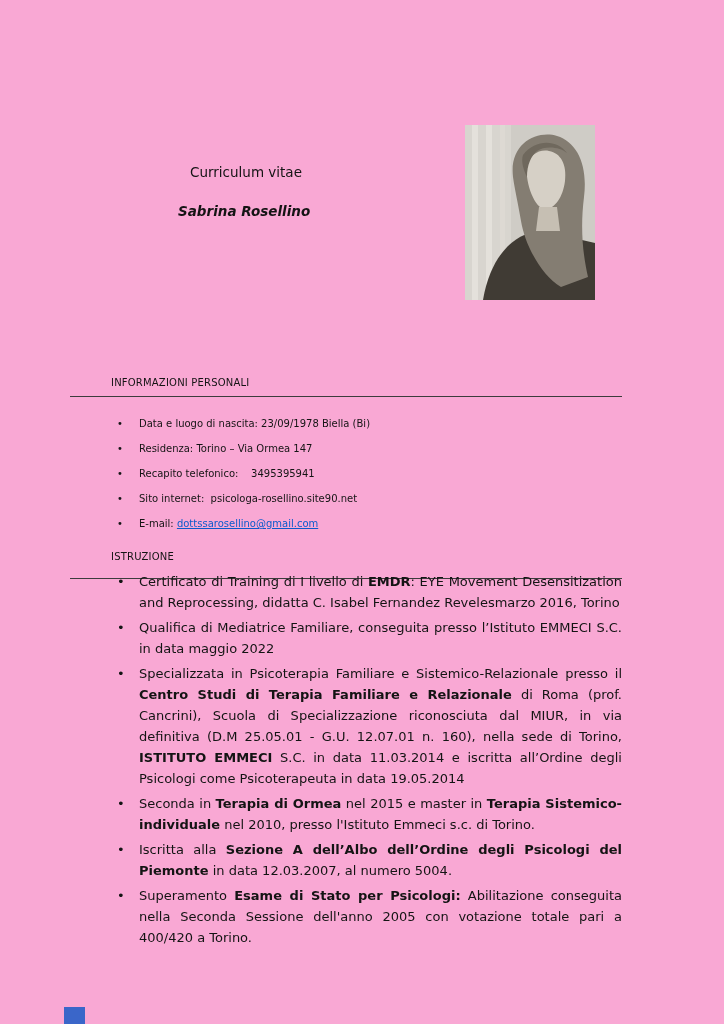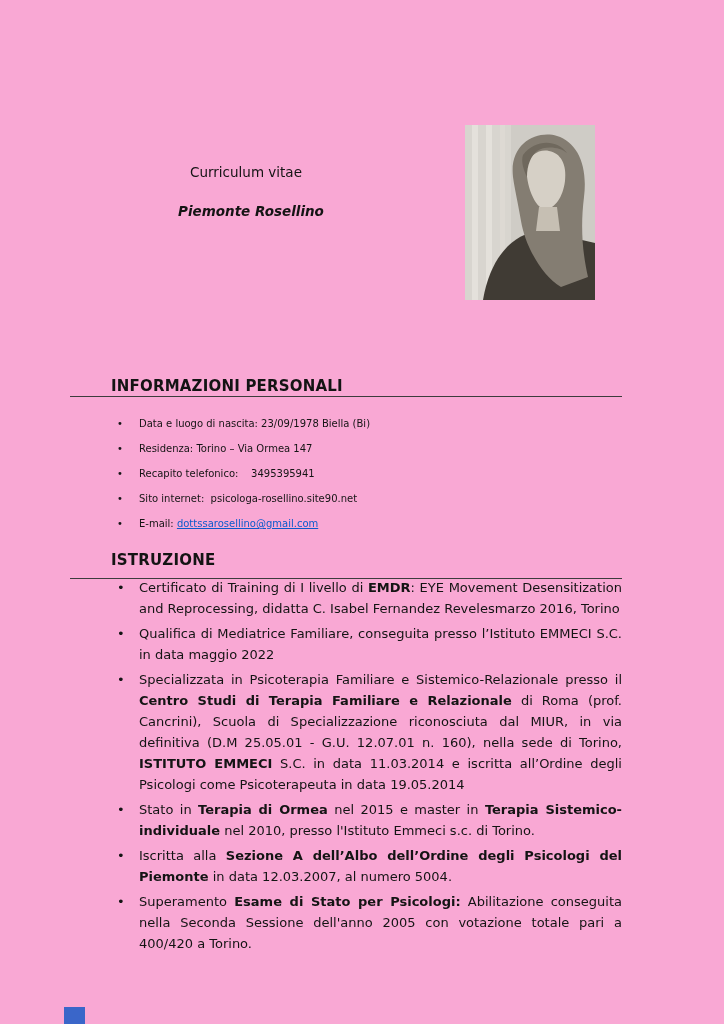--- a/index.html
+++ b/index.html
@@ -5,52 +5,52 @@
   html,body{margin:0;padding:0;background:#ffffff;}
   .page{
     position:relative;width:724px;height:1024px;background:#f9a8d4;
     font-family:"DejaVu Sans","Liberation Sans",sans-serif;
     color:#141414;overflow:hidden;
   }
   .doc-title{position:absolute;left:190px;top:164px;font-size:13.5px;}
   .doc-author{position:absolute;left:178px;top:203px;font-size:13.5px;font-weight:bold;font-style:italic;}
   .photo{position:absolute;left:465px;top:125px;width:130px;height:175px;}
   .photo svg{display:block;width:100%;height:100%;}
-  .heading{position:absolute;font-weight:bold;font-size:15px;letter-spacing:.2px;}
+  .heading{position:absolute;font-weight:normal;font-size:10px;letter-spacing:.2px;}
   .h-personal{left:111px;top:377px;}
   .h-education{left:111px;top:551px;}
   .rule{position:absolute;left:70px;width:552px;border-top:1px solid #3c3c3c;height:0;}
   .rule-1{top:396px;}
   .rule-2{top:578px;}
   ul.list{position:absolute;left:111px;margin:0;padding:0;list-style:none;}
   ul.personal{top:415px;width:505px;}
   ul.personal li{
     position:relative;padding-left:28px;margin-bottom:8px;
     font-size:10px;line-height:17px;white-space:pre-wrap;
   }
-  ul.education{top:571px;width:511px;margin-top:6px;}
+  ul.education{top:571px;width:511px;}
   ul.education li{
     position:relative;padding-left:28px;margin-bottom:4px;
     font-size:13px;line-height:21px;text-align:justify;
   }
   ul.list li::before{content:"\2022";position:absolute;left:6px;top:0;}
   .b{font-weight:bold;}
   a.link{color:var(--link,#0b5bcc);text-decoration:underline;cursor:pointer;}
   .footer-logo{
     position:absolute;left:64px;top:1007px;width:21px;height:17px;
     background:var(--footer,#3a66c9);
   }
 </style>
 </head>
 <body>
 
 <div class="page">
 
   <div class="doc-title">Curriculum vitae</div>
-  <div class="doc-author">Piemonte Rosellino</div>
+  <div class="doc-author">Sabrina Rosellino</div>
 
   <div class="photo">
     <svg viewBox="0 0 130 175" xmlns="http://www.w3.org/2000/svg" preserveAspectRatio="none">
       <rect width="130" height="175" fill="#cfccc6"></rect>
       <rect x="0" y="0" width="46" height="175" fill="#d8d5cf"></rect>
       <rect x="7" y="0" width="6" height="175" fill="#e4e1db"></rect>
       <rect x="21" y="0" width="6" height="175" fill="#e4e1db"></rect>
       <rect x="35" y="0" width="5" height="175" fill="#ddd9d3"></rect>
       <path d="M18,175 C26,128 52,106 78,106 L130,118 L130,175 Z" fill="#403b34"></path>
       <path d="M48,52 C44,18 72,5 92,11 C112,17 123,40 119,72 C115,104 118,130 123,152 L96,162 C76,150 60,120 56,96 C53,78 50,66 48,52 Z" fill="#847d72"></path>
@@ -69,20 +69,20 @@
       <li><span>Sito internet:  psicologa-rosellino.site90.net</span></li>
       <li><span>E-mail: </span><a href="#" class="link">dottssarosellino@gmail.com</a></li>
     </ul>
 
   <div class="heading h-education">ISTRUZIONE</div>
   <div class="rule rule-2"></div>
   <ul class="list education">
       <li><span>Certificato di Training di I livello di </span><span class="b">EMDR</span><span>: EYE Movement Desensitization and Reprocessing, didatta C. Isabel Fernandez Revelesmarzo 2016, Torino</span></li>
       <li><span>Qualifica di Mediatrice Familiare, conseguita presso l’Istituto EMMECI S.C. in data maggio 2022</span></li>
       <li><span>Specializzata in Psicoterapia Familiare e Sistemico-Relazionale presso il </span><span class="b">Centro Studi di Terapia Familiare e Relazionale</span><span> di Roma (prof. Cancrini), Scuola di Specializzazione riconosciuta dal MIUR, in via definitiva (D.M 25.05.01 - G.U. 12.07.01 n. 160), nella sede di Torino, </span><span class="b">ISTITUTO EMMECI</span><span> S.C. in data 11.03.2014 e iscritta all’Ordine degli Psicologi come Psicoterapeuta in data 19.05.2014</span></li>
-      <li><span>Stato in </span><span class="b">Terapia di Ormea</span><span> nel 2015 e master in </span><span class="b">Terapia Sistemico-individuale</span><span> nel 2010, presso l'Istituto Emmeci s.c. di Torino.</span></li>
+      <li><span>Seconda in </span><span class="b">Terapia di Ormea</span><span> nel 2015 e master in </span><span class="b">Terapia Sistemico-individuale</span><span> nel 2010, presso l'Istituto Emmeci s.c. di Torino.</span></li>
       <li><span>Iscritta  alla </span><span class="b">Sezione A dell’Albo dell’Ordine degli Psicologi del Piemonte</span><span> in data 12.03.2007, al numero 5004.</span></li>
       <li><span>Superamento </span><span class="b">Esame di Stato per Psicologi:</span><span> Abilitazione conseguita nella Seconda Sessione dell'anno 2005 con votazione totale pari a 400/420 a Torino.</span></li>
     </ul>
 
   <div class="footer-logo"></div>
 
 </div>
 
 </body></html>

